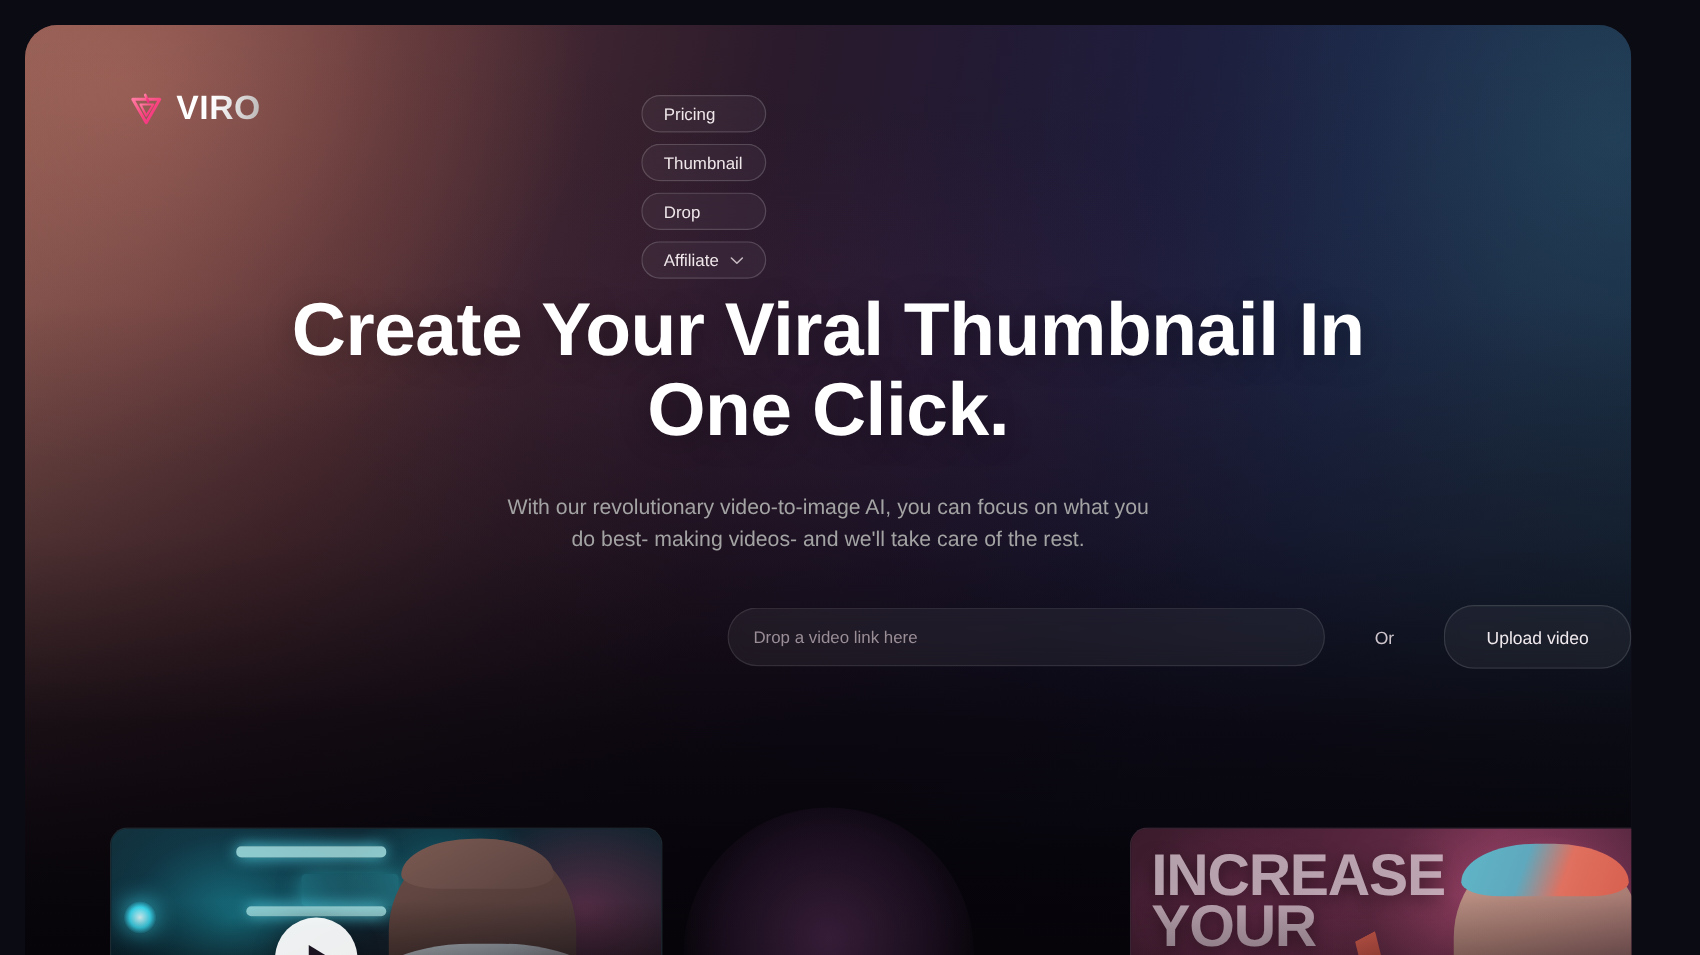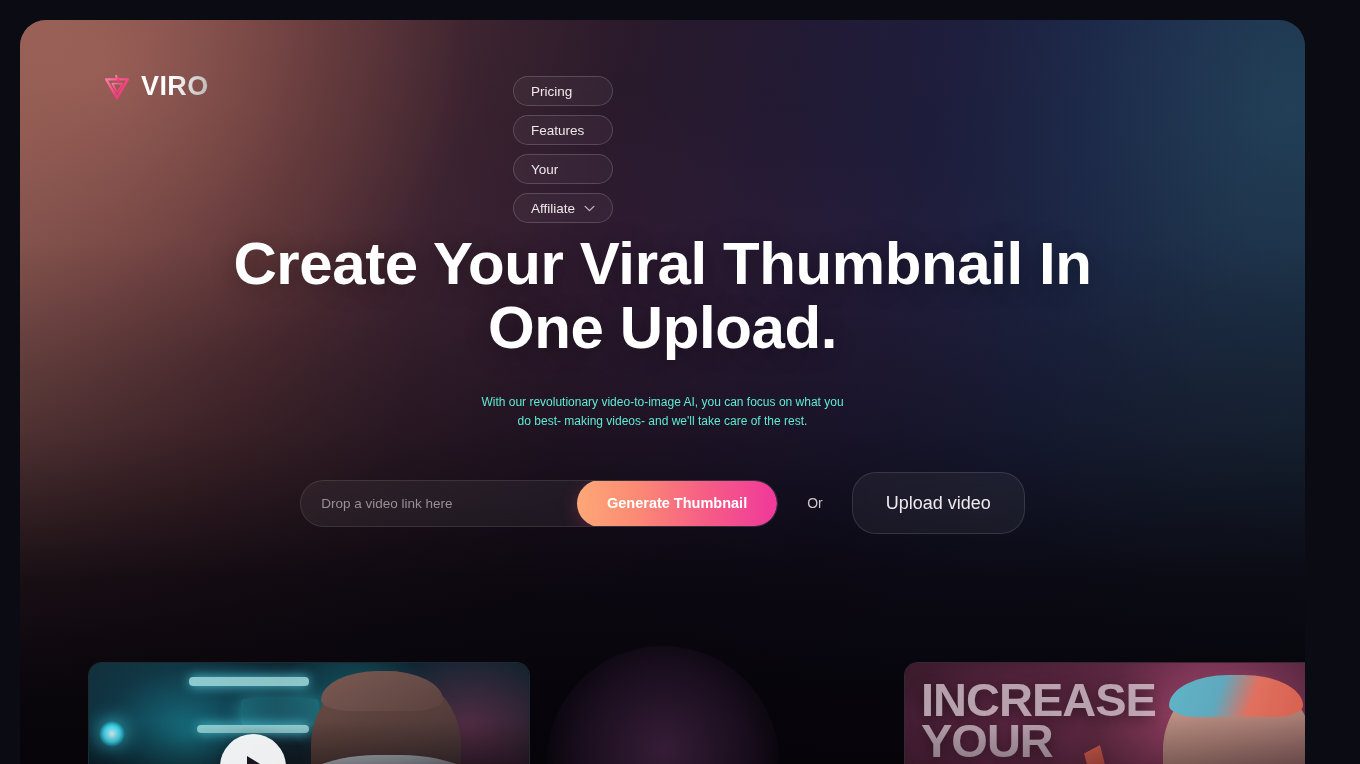--- a/index.html
+++ b/index.html
@@ -169,34 +169,34 @@
     letter-spacing: -0.4px;
     padding: 0 180px;
     text-shadow: 0 2px 24px rgba(0,0,0,0.35);
   }
 
   #subhead {
     position: absolute;
     left: 0; top: 373px;
     width: 100%;
     text-align: center;
-    color: #5eead4;
-    font-size: 12px;
+    color: #a3a3a3;
+    font-size: 17px;
     line-height: 1.55;
     white-space: pre-line;
   }
 
   #cta-row {
     position: absolute;
-    left: 0; top: 452px;
+    left: 0; top: 464px;
     width: 100%;
     display: flex;
-    justify-content: center;
+    justify-content: flex-end;
     align-items: center;
-    gap: 1px;
+    gap: 12px;
   }
 
   #input-group {
     width: 478px;
     height: 47px;
     border-radius: 24px;
     background: rgba(255,255,255,0.055);
     border: 1px solid rgba(255,255,255,0.10);
     display: flex;
     align-items: center;
@@ -233,27 +233,27 @@
   }
 
   #or-text {
     color: #cfc6cd;
     font-size: 14px;
     margin: 16px 28px;
     user-select: none;
   }
 
   #upload-btn {
-    height: 62px;
+    height: 51px;
     padding: 4px 33px;
     border-radius: 24px;
     border: 1px solid rgba(255,255,255,0.12);
     background: rgba(255,255,255,0.05);
     color: #f0eaee;
-    font-size: 18px;
+    font-size: 14px;
     cursor: pointer;
     white-space: nowrap;
     font-family: "Liberation Sans", sans-serif;
     backdrop-filter: blur(8px);
   }
 
   
   #showcase {
     position: absolute;
     left: 0;
@@ -441,46 +441,45 @@
           <path d="M13.2 3.0 L15.6 8.2" fill="none" stroke="url(#lgGrad)" stroke-width="2.2" stroke-linecap="round"></path>
         </svg>
         <span id="logo-text">VIRO</span>
       </div>
 
       <div id="nav">
         <div class="nav-pill">
           <span>Pricing</span>
         </div>
         <div class="nav-pill">
-          <span>Features</span>
+          <span>Thumbnail</span>
         </div>
         <div class="nav-pill">
-          <span>Your</span>
+          <span>Drop</span>
         </div>
         <div class="nav-pill">
           <span>Affiliate</span>
           <svg class="chev" viewBox="0 0 12 8">
             <path d="M1 1.6 L6 6.4 L11 1.6" fill="none" stroke="#e8dde3" stroke-width="1.5" stroke-linecap="round" stroke-linejoin="round"></path>
           </svg>
         </div>
       </div>
 
     </div>
 
     <div id="hero">
 
-      <h1 id="headline">Create Your Viral Thumbnail In One Upload.</h1>
+      <h1 id="headline">Create Your Viral Thumbnail In One Click.</h1>
 
       <p id="subhead">With our revolutionary video-to-image AI, you can focus on what you
 do best- making videos- and we'll take care of the rest.</p>
 
       <div id="cta-row">
         <div id="input-group">
           <input id="link-input" type="text" placeholder="Drop a video link here" style="">
-          <button id="generate-btn">Generate Thumbnail</button>
         </div>
         <span id="or-text">Or</span>
         <button id="upload-btn">Upload video</button>
       </div>
     </div>
 
     <div id="showcase">
 
       <div id="ring-glow"></div>
 

